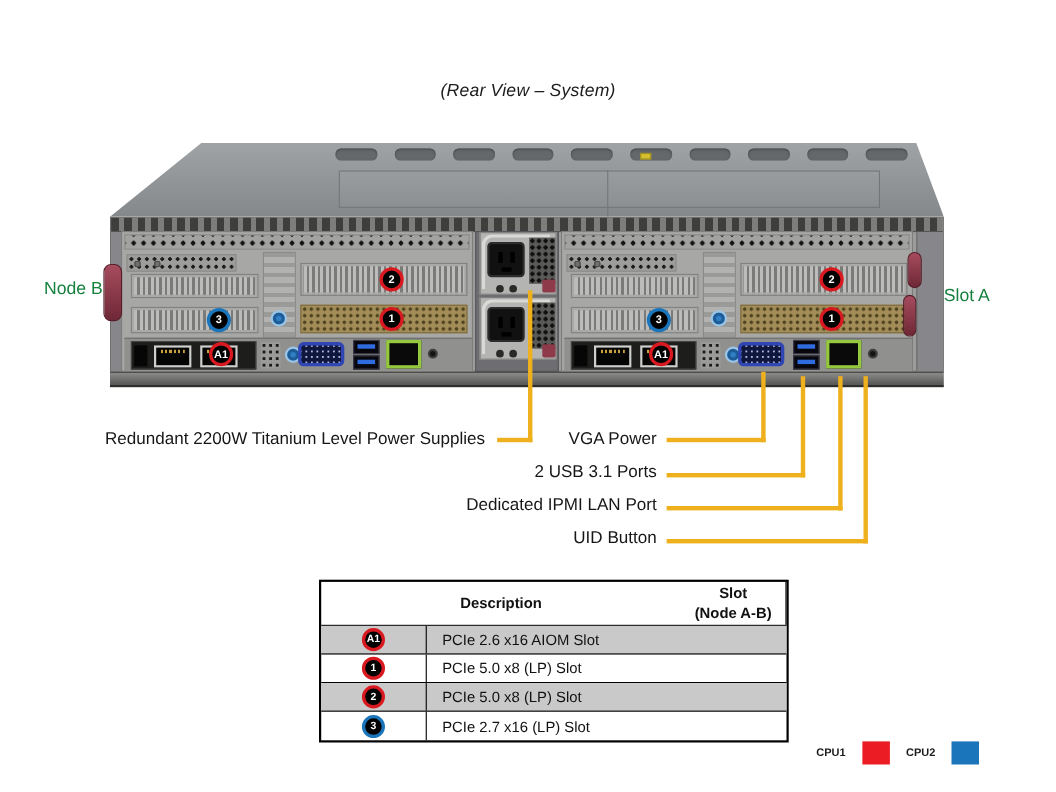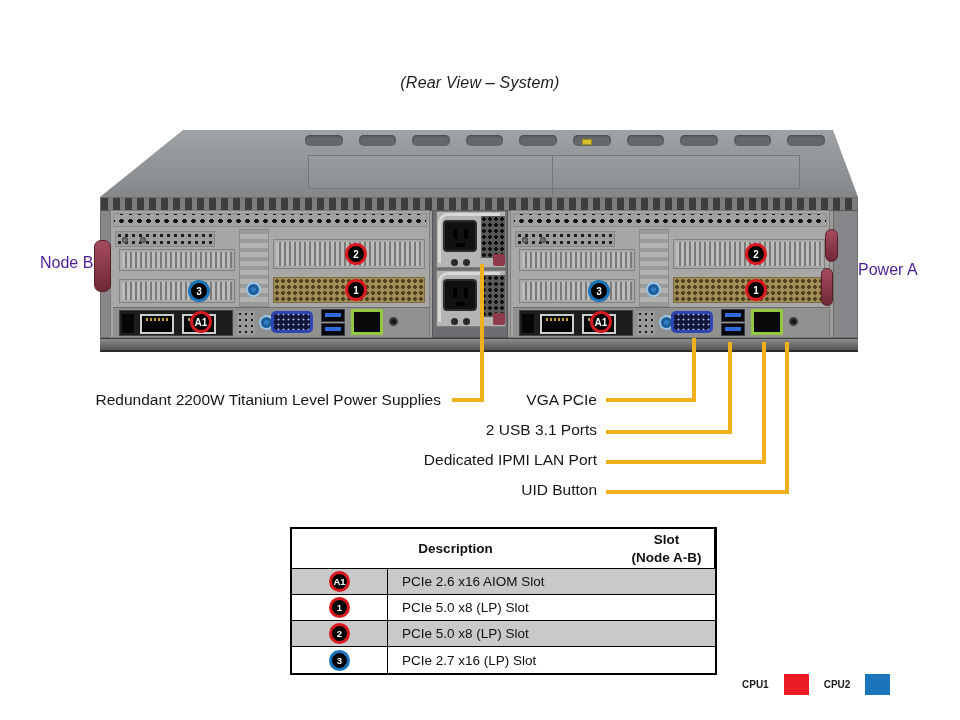--- a/index.html
+++ b/index.html
@@ -3,21 +3,21 @@
 <meta charset="utf-8">
 <style>
   * { box-sizing: border-box; margin: 0; padding: 0; }
   html,body { background:#ffffff; }
   body { font-family: "Liberation Sans", sans-serif; color:#111; }
   .stage { position:relative; width:960px; height:720px; background:#fff; overflow:hidden;text-decoration:underline; }
 
   
   .page-title { position:absolute; left:0; top:74px; width:100%; text-align:center;
     font-size:16px; font-style:italic; color:#1c1c1c; letter-spacing:.2px; }
-  .node-label { position:absolute; font-size:16px; color:#4c1d95; white-space:nowrap; }
+  .node-label { position:absolute; font-size:16px; color:#15803d; white-space:nowrap; }
   .node-label.left { left:40px; top:254px; }
   .node-label.right { left:858px; top:261px; }
 
   
   .chassis { position:absolute; left:100px; top:130px; width:758px; height:222px; }
 
   .top-face { position:absolute; left:0; top:0; width:758px; height:67px;
     background:linear-gradient(#9fa3a5, #84888a);
     clip-path:polygon(83px 0, 733px 0, 758px 100%, 0 100%); }
   .tf-slots { position:absolute; left:205px; top:5px; width:520px; height:11px; display:flex; gap:16px; }
@@ -293,30 +293,30 @@
       <div class="badge ba1" style="border-color: rgb(217, 25, 32);">A1</div>
     </div>
 
     <div class="latch latch-left"></div>
     <div class="latch latch-right1"></div>
     <div class="latch latch-right2"></div>
     <div class="bottom-rail"></div>
   </div>
 
   <div class="node-label left">Node B</div>
-  <div class="node-label right">Power A</div>
+  <div class="node-label right">Slot A</div>
 
   <div class="cl-line cl-psu" style="border-color: rgb(238, 176, 28);"></div>
   <div class="cl-line cl-vga" style="border-color: rgb(238, 176, 28);"></div>
   <div class="cl-line cl-usb" style="border-color: rgb(238, 176, 28);"></div>
   <div class="cl-line cl-ipmi" style="border-color: rgb(238, 176, 28);"></div>
   <div class="cl-line cl-uid" style="border-color: rgb(238, 176, 28);"></div>
 
   <div class="cl-label lb-psu">Redundant 2200W Titanium Level Power Supplies</div>
-  <div class="cl-label lb-vga">VGA PCIe</div>
+  <div class="cl-label lb-vga">VGA Power</div>
   <div class="cl-label lb-usb">2 USB 3.1 Ports</div>
   <div class="cl-label lb-ipmi">Dedicated IPMI LAN Port</div>
   <div class="cl-label lb-uid">UID Button</div>
 
   <div class="slot-table">
     <div class="st-header">
       <div class="st-hcell st-col2">
         <span>Description</span>
       </div>
       <div class="st-hcell st-col1">

